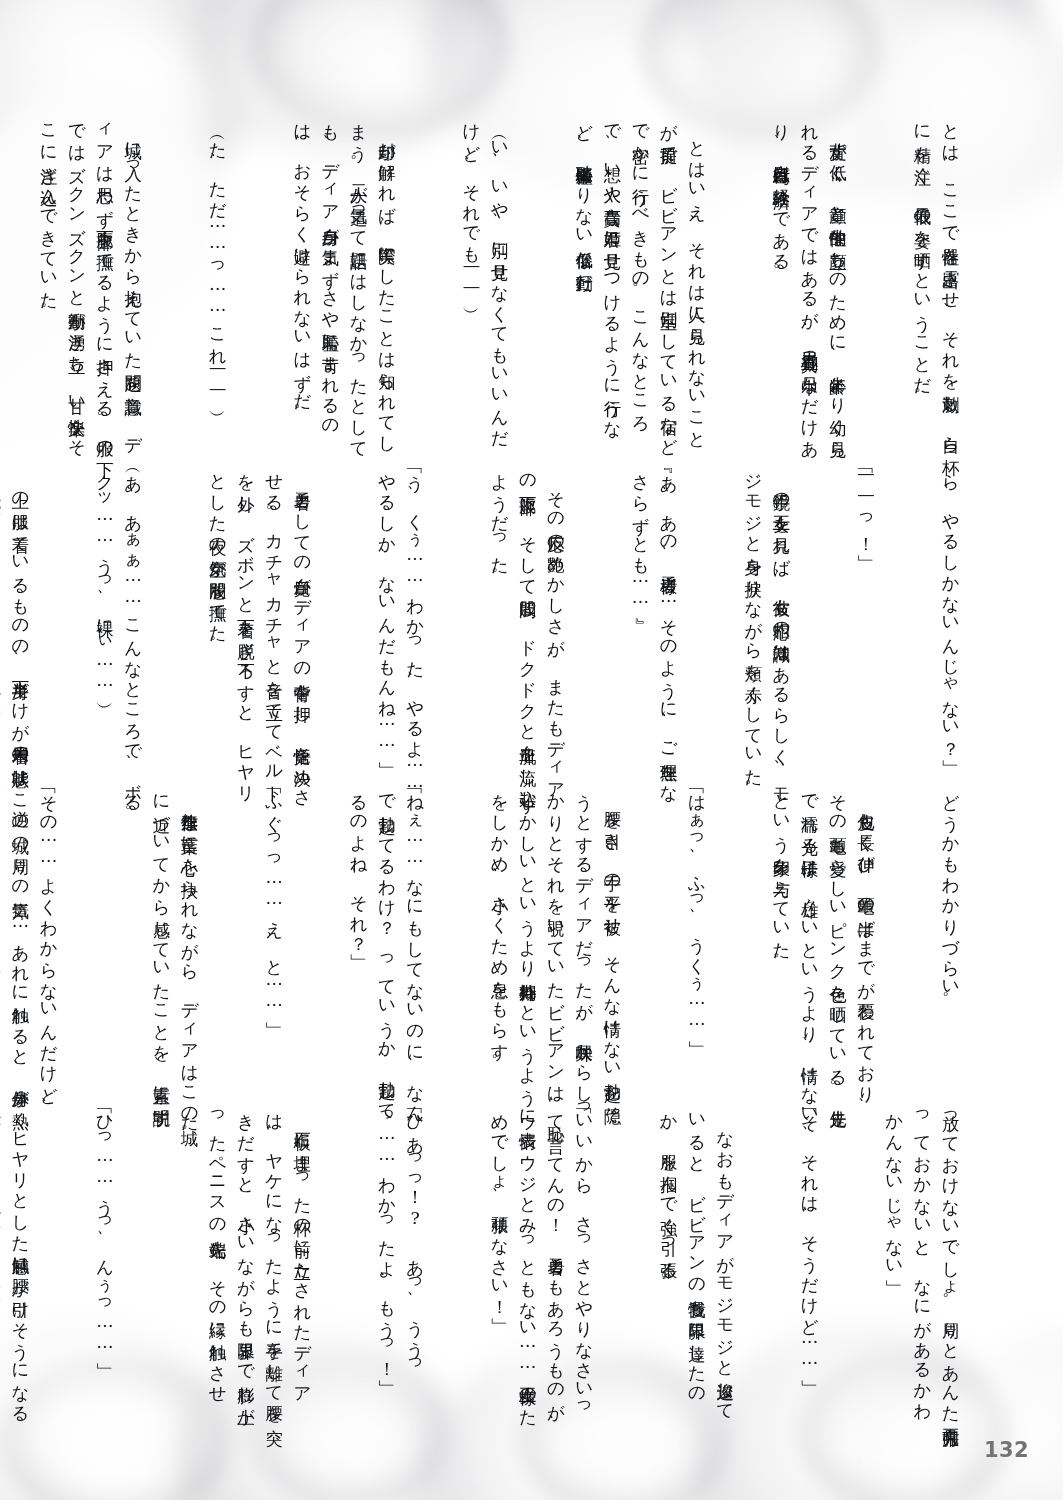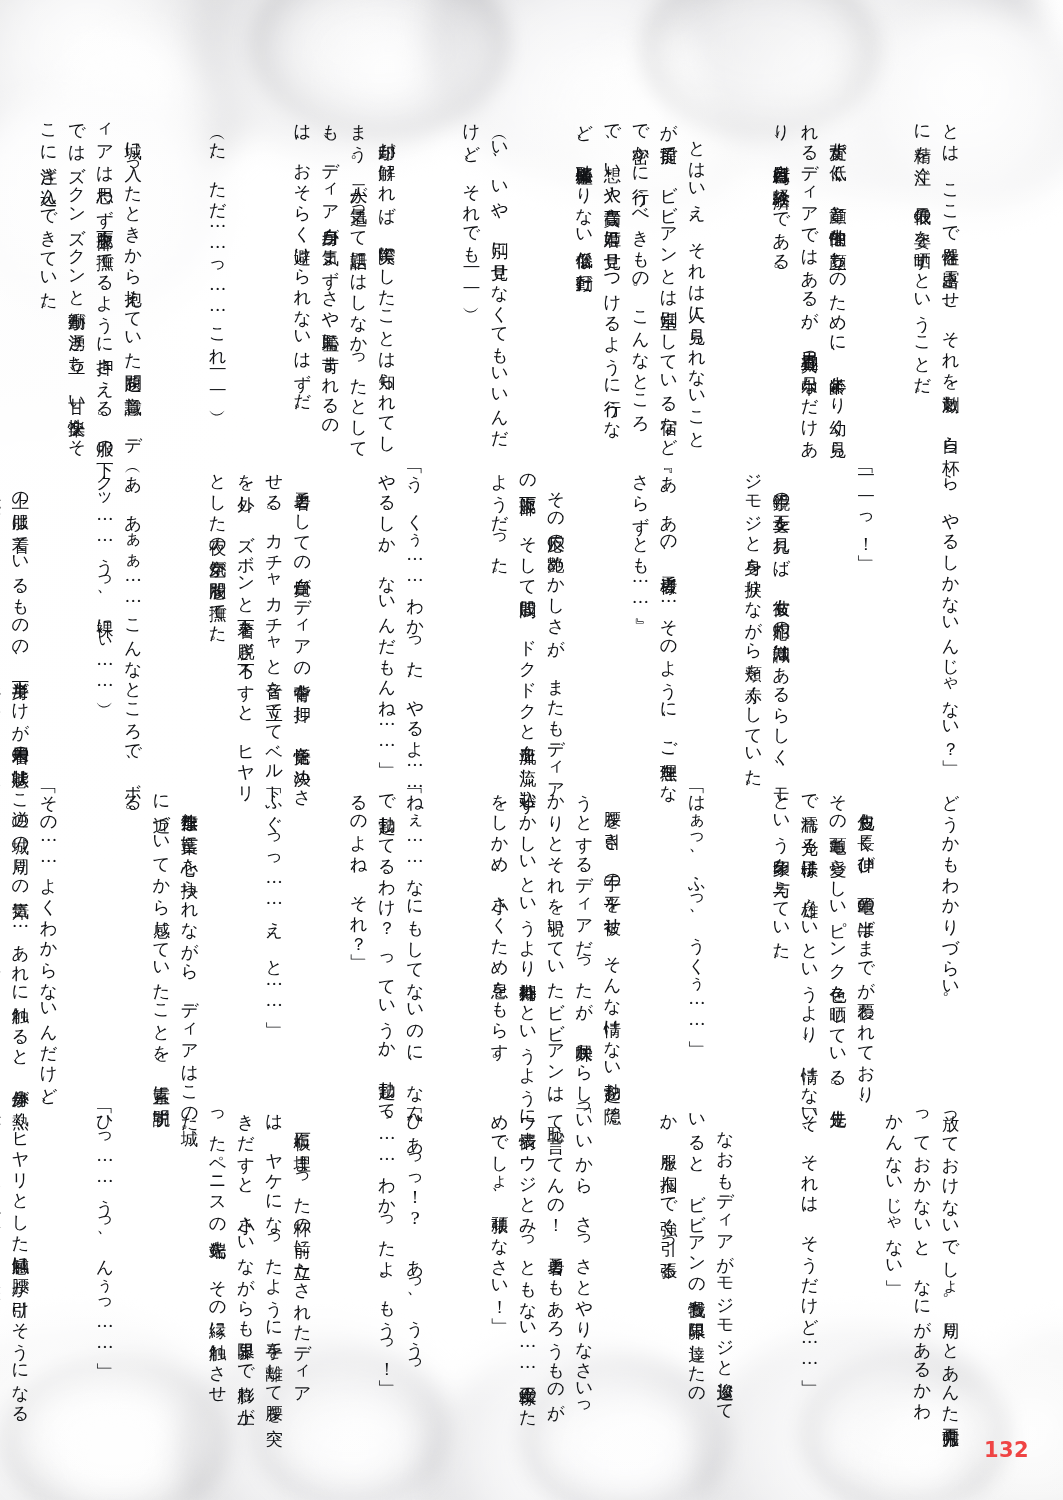--- a/index.html
+++ b/index.html
@@ -84,21 +84,21 @@
 
   
   #page-number {
     position: absolute;
     right: 34px;
     bottom: 38px;
     z-index: 4;
     font-family: "DejaVu Sans", "Liberation Sans", sans-serif;
     font-size: 21px;
     font-weight: 700;
-    color: #ef4444;
+    color: #737373;
     letter-spacing: 0.02em;
   }
 </style>
 </head>
 <body>
 
 <div id="page">
 
   <div id="bg-art">
 

